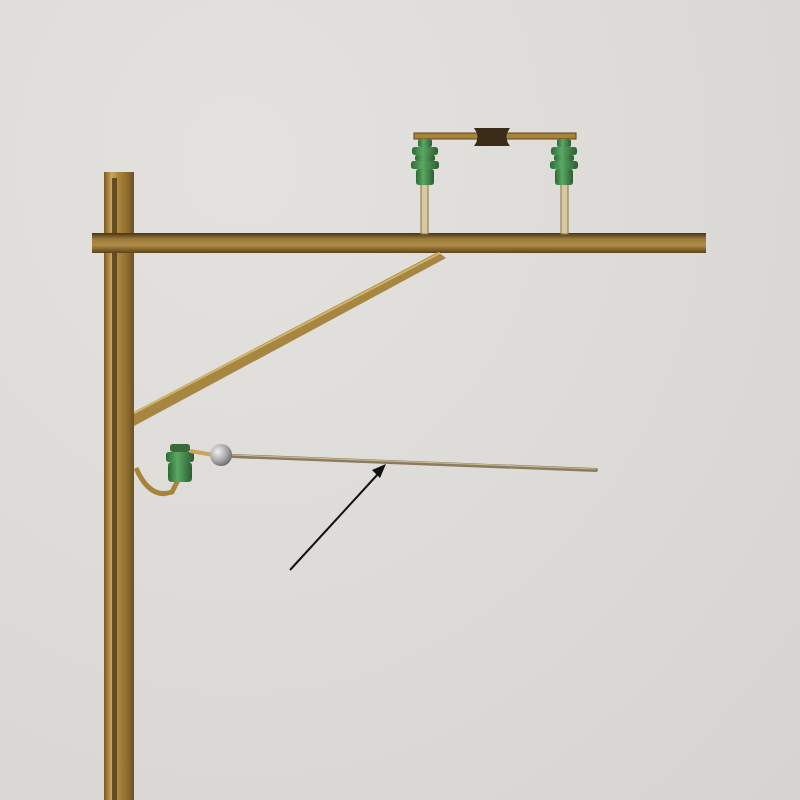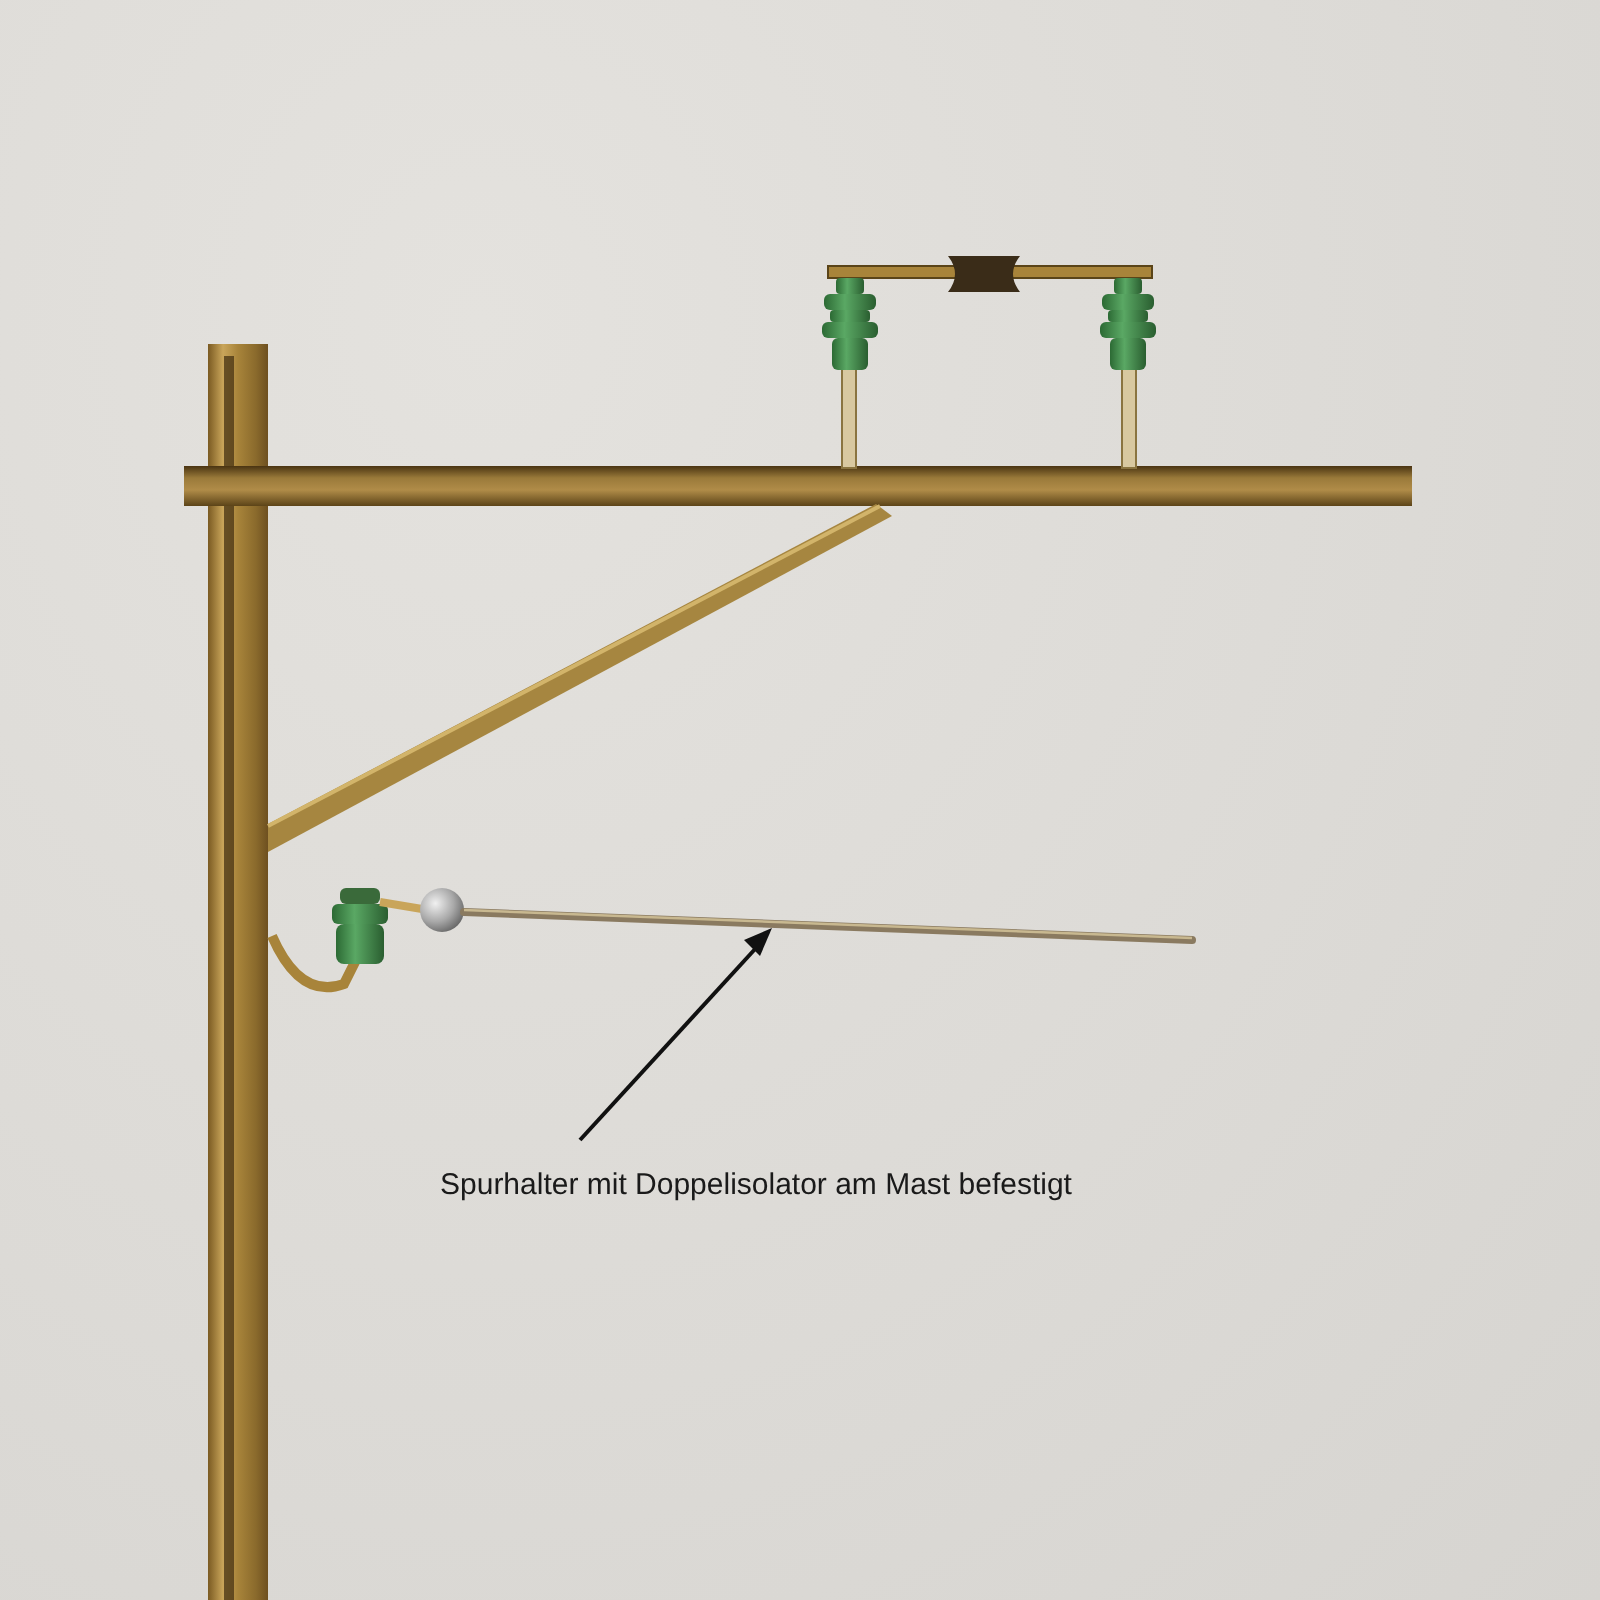--- a/index.html
+++ b/index.html
@@ -94,14 +94,13 @@
       <line x1="232" y1="456" x2="596" y2="470" stroke="#8a7a60" stroke-width="4" stroke-linecap="round"></line>
       <line x1="232" y1="455" x2="596" y2="469" stroke="#c8b890" stroke-width="1.2"></line>
     </g>
 
     <g>
       <line x1="290" y1="570" x2="378" y2="474" stroke="#111" stroke-width="2"></line>
       <polygon points="386,464 372,470 380,478" fill="#111"></polygon>
     </g>
   </svg>
 
-  <div class="caption">Spurhalter mit Doppelisolator am Mast befestigt</div>
 </div>
 
 </body></html>

